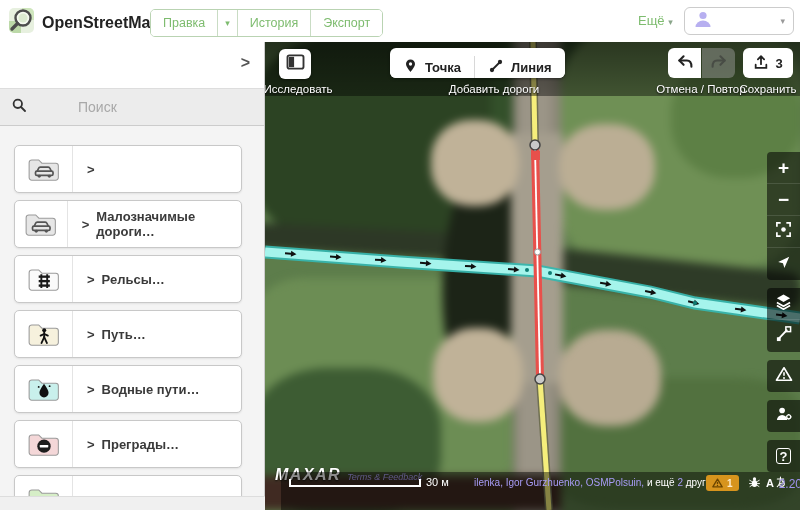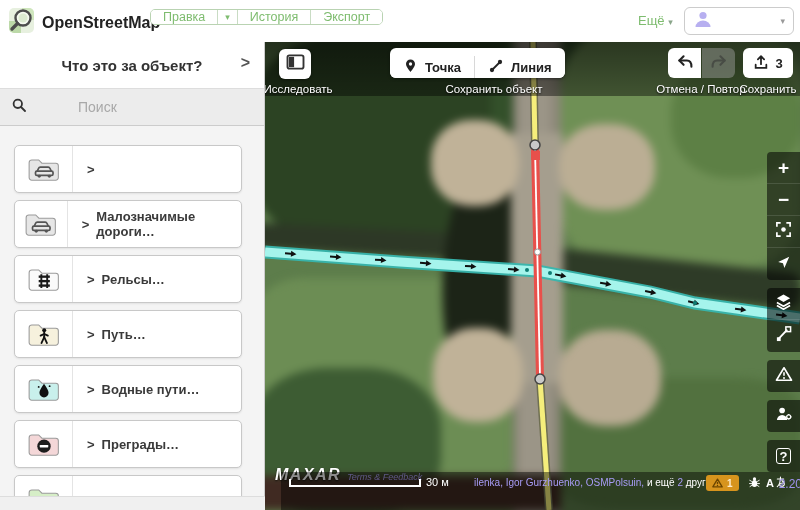--- a/index.html
+++ b/index.html
@@ -3,21 +3,21 @@
 <meta charset="utf-8">
 <style>
   * { margin:0; padding:0; box-sizing:border-box; }
   html,body { width:800px; height:510px; overflow:hidden; font-family:"Liberation Sans", sans-serif; background:#fff; }
   .app { position:relative; width:800px; height:510px; }
 
   
   .header { position:absolute; left:0; top:0; width:800px; height:42px; background:#fff; z-index:30; }
   .brand { position:absolute; left:8px; top:7px; display:flex; align-items:center; gap:7px; }
   .brand-name { font-size:16px; font-weight:700; color:#222; }
-  .nav-group { position:absolute; left:150px; top:9px; display:flex; height:16px; border:1px solid #b9d3b2; border-radius:5px; overflow:hidden; background:#fff; }
+  .nav-group { position:absolute; left:150px; top:9px; display:flex; height:28px; border:1px solid #b9d3b2; border-radius:5px; overflow:hidden; background:#fff; }
   .nav-btn { display:flex; align-items:center; justify-content:center; padding:0 12px; font-size:12.5px; color:#7ebc6f; font-weight:400; border-right:1px solid #c9dcc4; cursor:pointer; background:#fff; }
   .nav-btn:last-child { border-right:none; }
   .nav-caret-btn { padding:0 7px; }
   .caret { font-size:9px; color:#7ebc6f; }
   .more-link { position:absolute; left:638px; top:13px; font-size:13px; color:#7ebc6f; cursor:pointer; }
   .more-link .caret { color:#8aa58a; }
   .user-box { position:absolute; left:684px; top:7px; width:110px; height:28px; border:1px solid #ccc; border-radius:6px; background:#fff; display:flex; align-items:center; padding:0 8px; }
   .user-box .caret { margin-left:auto; color:#999; }
 
   
@@ -110,21 +110,20 @@
           <circle cx="10" cy="6.5" r="3.6" fill="#b7aff0"></circle>
           <path d="M2.5 18 a7.5 6.5 0 0 1 15 0 z" fill="#b7aff0"></path>
         </svg>
       </span>
       <span class="caret">▾</span>
     </div>
   </div>
 
   <div class="sidebar">
     <div class="sb-header">
-      <span class="sb-title">Что это за объект?</span>
       <span class="sb-header-chevron">&gt;</span>
     </div>
     <div class="sb-search">
       <span>
         <svg width="14" height="14" viewBox="0 0 14 14">
             <circle cx="5.8" cy="5.8" r="4.2" fill="none" stroke="#333" stroke-width="1.8"></circle>
             <line x1="9" y1="9" x2="13" y2="13" stroke="#333" stroke-width="1.8" stroke-linecap="round"></line>
           </svg>
       </span>
       <input type="text" placeholder="Поиск" style="">
@@ -332,21 +331,21 @@
           <span>
             <svg width="16" height="16" viewBox="0 0 18 18">
                 <line x1="4.5" y1="13.5" x2="13.5" y2="4.5" stroke="#222" stroke-width="2"></line>
                 <circle cx="4.5" cy="13.5" r="2.4" fill="#222"></circle>
                 <circle cx="13.5" cy="4.5" r="2.4" fill="#222"></circle>
               </svg>
           </span>
           <span>Линия</span>
         </div>
       </div>
-      <div class="map-label" style="left:125px; top:41px; width:208px;">Сохранить объект</div>
+      <div class="map-label" style="left:125px; top:41px; width:208px;">Добавить дороги</div>
 
       <div class="undo-btn">
         <span>
           <svg width="18" height="17" viewBox="0 0 19 18">
               <path d="M8 3.5 L3.5 8 l4.5 4.5" fill="none" stroke="#222" stroke-width="2.2" stroke-linecap="round" stroke-linejoin="round"></path>
               <path d="M3.5 8 h8 c3.2 0 4.8 2.4 4.8 6.5" fill="none" stroke="#222" stroke-width="2.2" stroke-linecap="round"></path>
             </svg>
         </span>
       </div>
       <div class="redo-btn">

